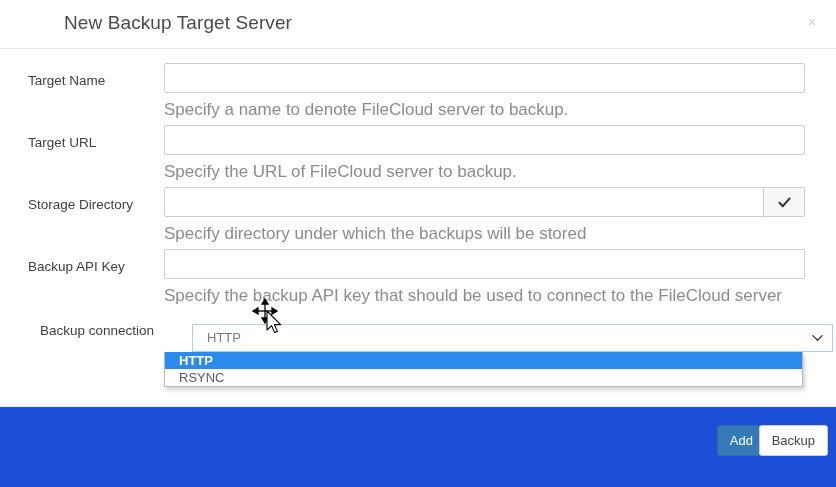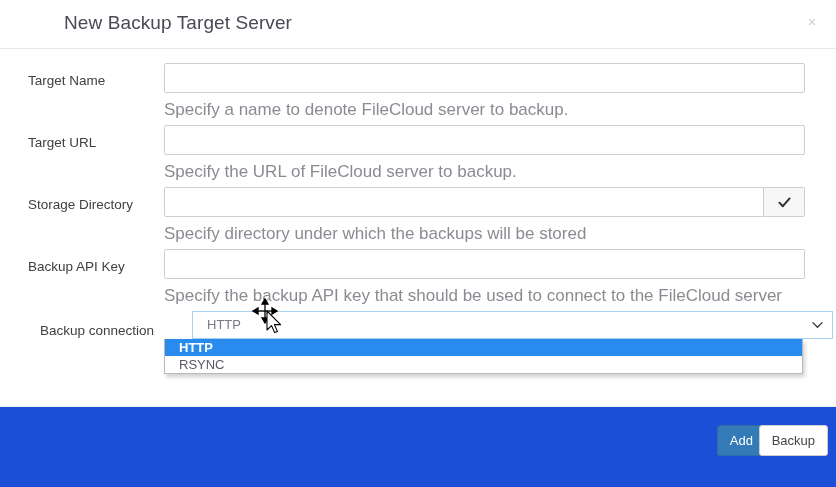--- a/index.html
+++ b/index.html
@@ -311,21 +311,21 @@
     <div class="form-row" style="top:200px;">
       <div class="form-label">Backup API Key</div>
       <div class="control-wrap">
         <input class="text-input" type="text" value="" style="">
       </div>
       <div class="help-text">Specify the backup API key that should be used to connect to the FileCloud server</div>
     </div>
 
     <div class="form-row" style="top:262px;">
       <div class="form-label" style="top:12px;margin-left:12px;">Backup connection</div>
-      <div class="select-wrap" style="top:0;padding-left:28px;">
+      <div class="select-wrap" style="top:13px;padding-left:28px;">
         <div class="select-box">
           <span class="select-value">HTTP</span>
           <svg class="select-caret" viewBox="0 0 12 8">
             <path d="M1 1.4 L6 6.4 L11 1.4" fill="none" stroke="#3a3a42" stroke-width="1.5" stroke-linecap="round" stroke-linejoin="round"></path>
           </svg>
         </div>
         <div class="select-menu">
           <div class="select-option selected">HTTP</div>
           <div class="select-option">RSYNC</div>
         </div>

